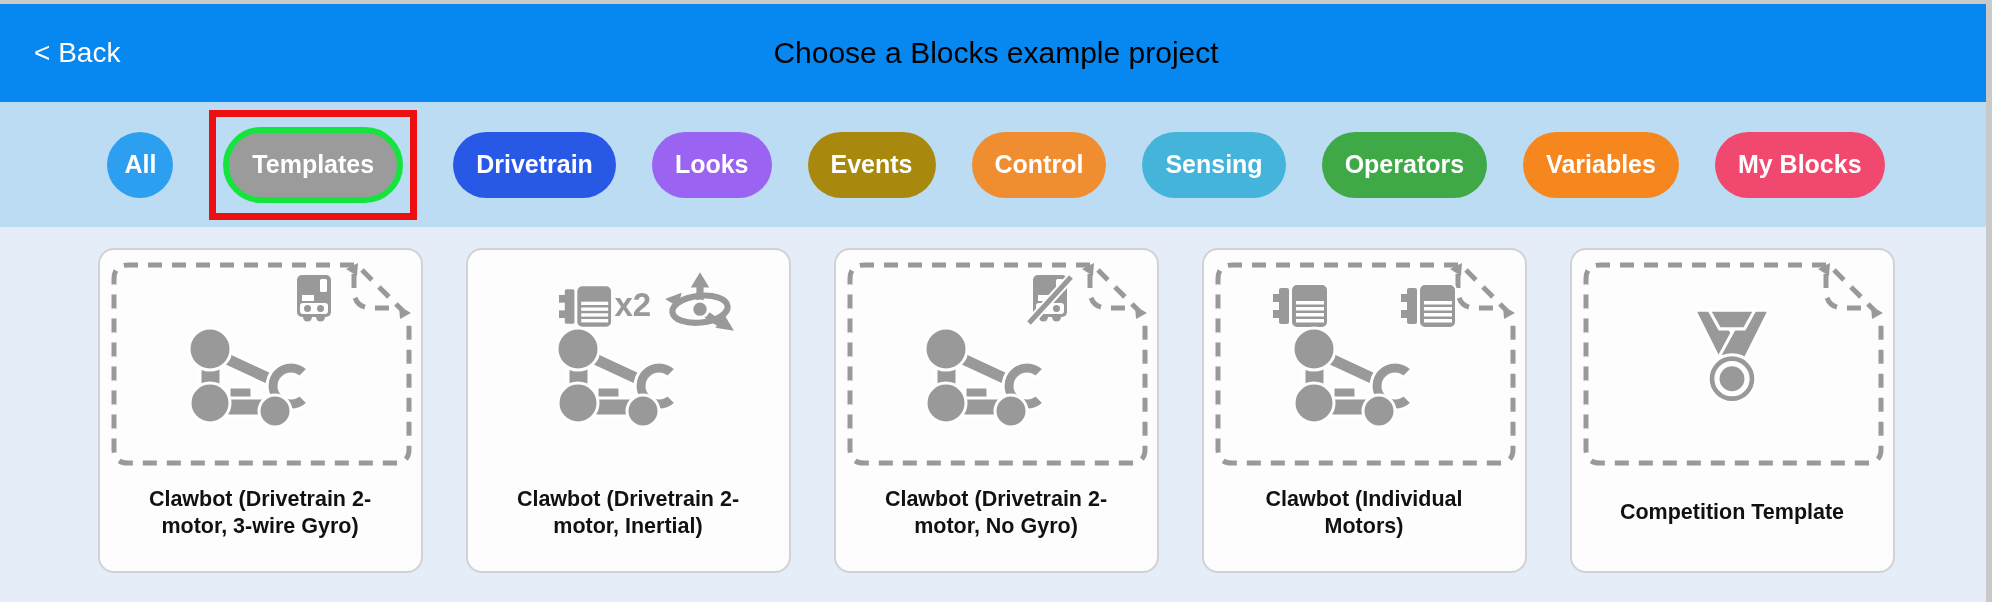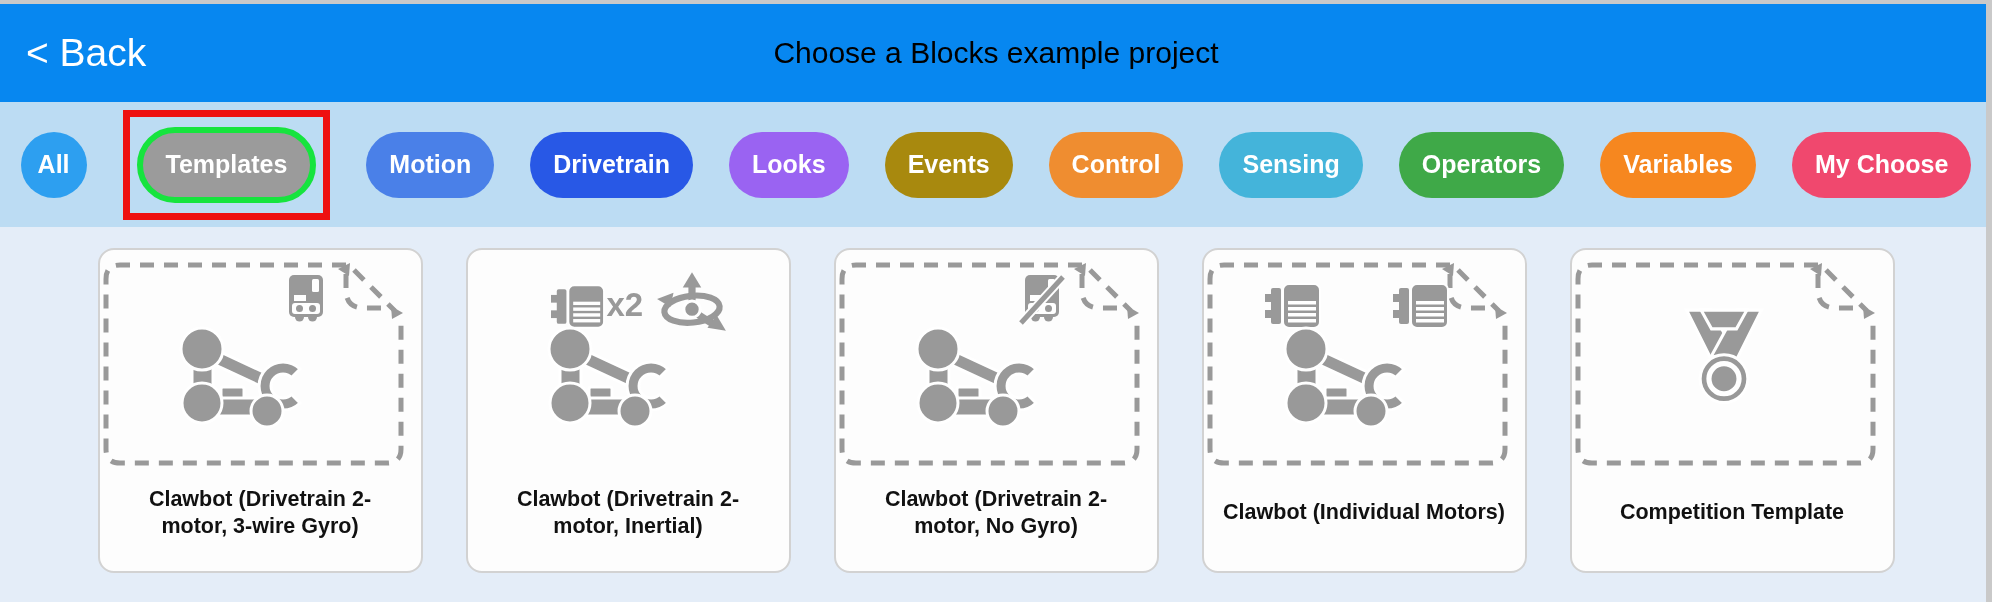--- a/index.html
+++ b/index.html
@@ -4,36 +4,36 @@
 <style>
   html,body{margin:0;padding:0;}
   body{width:1992px;height:602px;overflow:hidden;font-family:"Liberation Sans",sans-serif;background:#e4edf8;position:relative;}
 
   
   .top-strip{position:absolute;top:0;left:0;width:1992px;height:4px;background:#c9c9c9;z-index:50;}
   .right-strip{position:absolute;top:0;right:0;width:6px;height:602px;background:#c9c9c9;z-index:50;}
 
   
   .header{position:absolute;top:4px;left:0;width:100%;height:98px;display:flex;align-items:center;}
-  .back-btn{position:absolute;left:26px;color:#fff;font-size:39px;cursor:pointer;}
+  .back-btn{position:absolute;left:34px;color:#fff;font-size:28px;cursor:pointer;}
   .title{width:100%;text-align:center;color:#000000;font-size:30px;}
 
   
   .filter-bar{position:absolute;top:102px;left:0;width:100%;height:125px;display:flex;align-items:center;justify-content:center;gap:36px;}
   .pill{height:66px;border-radius:33px;display:flex;align-items:center;justify-content:center;
         color:#fff;font-size:25px;font-weight:bold;padding:0 23px;white-space:nowrap;cursor:pointer;box-sizing:border-box;}
   .pill.small{padding:0 17px;}
   .pill.selected{border:6px solid transparent;height:76px;border-radius:38px;}
   .red-frame{border:7px solid transparent;padding:10px 7px;display:flex;align-items:center;}
 
   
   .content{position:absolute;top:227px;left:0;width:100%;height:375px;}
   .cards{display:flex;justify-content:center;gap:43px;padding-top:21px;}
   .card{width:325px;height:325px;background:#fdfdfd;border:2px solid #d2d2d2;border-radius:16px;
-        box-sizing:border-box;padding:12px 3px;display:flex;flex-direction:column;cursor:pointer;}
+        box-sizing:border-box;padding:12px 11px;display:flex;flex-direction:column;cursor:pointer;}
   .thumb{position:relative;width:301px;height:204px;}
   .frame{position:absolute;left:0;top:0;width:301px;height:204px;}
   .ic{position:absolute;}
   .claw-pos{left:60px;top:62px;width:150px;height:112px;}
   .gyro-pos{left:184px;top:13px;width:40px;height:52px;}
   .nogyro-pos{left:180px;top:11px;width:46px;height:56px;}
   .motor-a2{left:80px;top:22px;width:54px;height:45px;}
   .x2-pos{position:absolute;left:136px;top:24px;font-size:33px;font-weight:bold;color:#999;}
   .inertial-pos{left:184px;top:9px;width:74px;height:64px;}
   .motor-4a{left:58px;top:21px;width:56px;height:46px;}
@@ -136,29 +136,28 @@
 <div class="header" style="background-color: rgb(7, 135, 240);">
   <div class="back-btn">&lt; Back</div>
   <div class="title">Choose a Blocks example project</div>
 </div>
 
 <div class="filter-bar" style="background-color: rgb(188, 220, 243);">
   <div class="pill small" style="background-color: rgb(45, 159, 240);">All</div>
   <div class="red-frame" style="border-color: rgb(238, 16, 16);">
     <div class="pill selected" style="background-color: rgb(155, 155, 155); border-color: rgb(22, 228, 62);">Templates</div>
   </div>
-  <div class="pill" style="background-color: rgb(74, 128, 232);">Motion</div>
   <div class="pill" style="background-color: rgb(40, 88, 230);">Drivetrain</div>
   <div class="pill" style="background-color: rgb(154, 99, 242);">Looks</div>
   <div class="pill" style="background-color: rgb(168, 137, 14);">Events</div>
   <div class="pill" style="background-color: rgb(239, 141, 48);">Control</div>
   <div class="pill" style="background-color: rgb(68, 180, 218);">Sensing</div>
   <div class="pill" style="background-color: rgb(63, 169, 72);">Operators</div>
   <div class="pill" style="background-color: rgb(246, 135, 31);">Variables</div>
-  <div class="pill" style="background-color: rgb(240, 72, 110);">My Choose</div>
+  <div class="pill" style="background-color: rgb(240, 72, 110);">My Blocks</div>
 </div>
 
 <div class="content" style="background-color: rgb(228, 237, 248);">
   <div class="cards">
 
     <div class="card">
       <div class="thumb">
         <svg class="frame">
             <use href="#sym-frame"></use>
           </svg>

